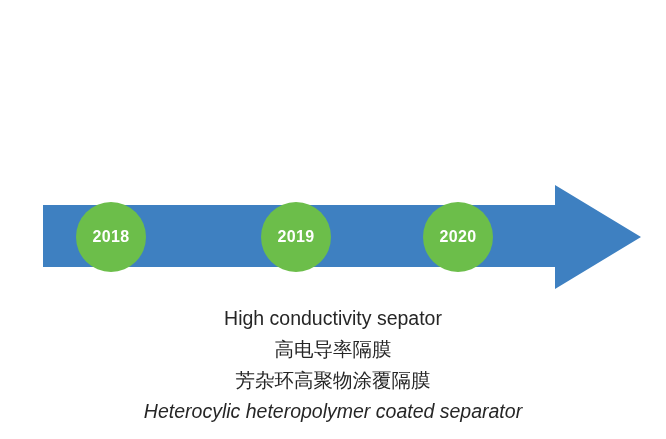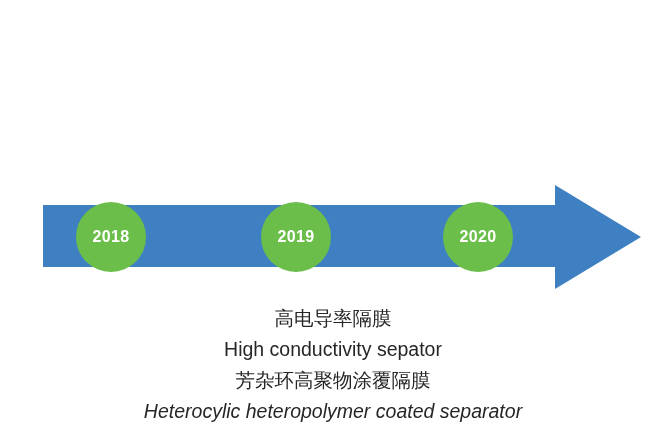--- a/index.html
+++ b/index.html
@@ -101,25 +101,25 @@
     </svg>
 
     <div class="milestone" id="milestone-0" style="left:76px; top:202px; background:#6CBE4A;">
       <span class="milestone-label" style="color: rgb(255, 255, 255);">2018</span>
     </div>
 
     <div class="milestone" id="milestone-1" style="left:261px; top:202px; background:#6CBE4A;text-align:right;">
       <span class="milestone-label" style="color: rgb(255, 255, 255);">2019</span>
     </div>
 
-    <div class="milestone" id="milestone-2" style="left:443px; top:202px; background:#6CBE4A;">
+    <div class="milestone" id="milestone-2" style="left:423px; top:202px; background:#6CBE4A;">
       <span class="milestone-label" style="color: rgb(255, 255, 255);">2020</span>
     </div>
   </div>
 
   <div class="text-block" id="bottom-text-block">
+    <span class="text-line" style="color: rgb(38, 38, 38);">High conductivity sepator</span>
     <span class="text-line cjk" style="color: rgb(38, 38, 38);">高电导率隔膜</span>
-    <span class="text-line" style="color: rgb(38, 38, 38);">High conductivity sepator</span>
     <span class="text-line cjk" style="color: rgb(38, 38, 38);">芳杂环高聚物涂覆隔膜</span>
     <span class="text-line" style="color: rgb(38, 38, 38); font-style: italic;">Heterocylic heteropolymer coated separator</span>
   </div>
 
 </div>
 
 </body></html>

